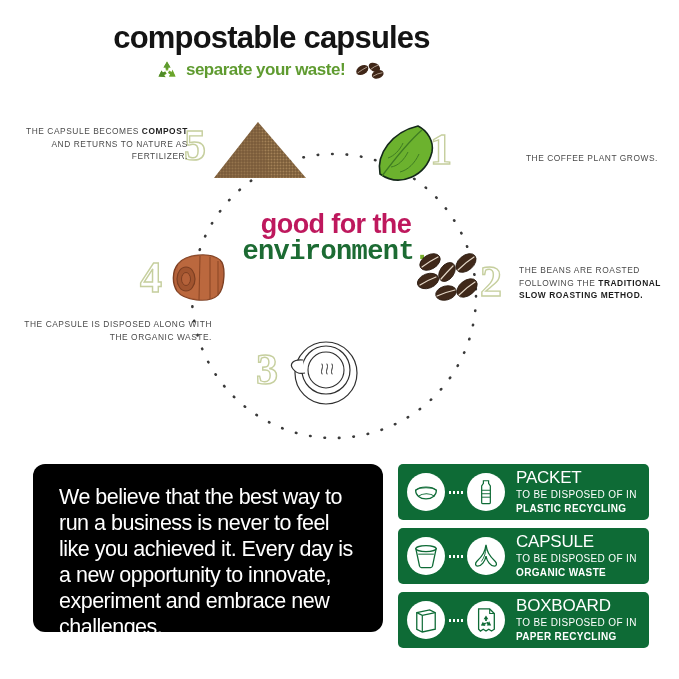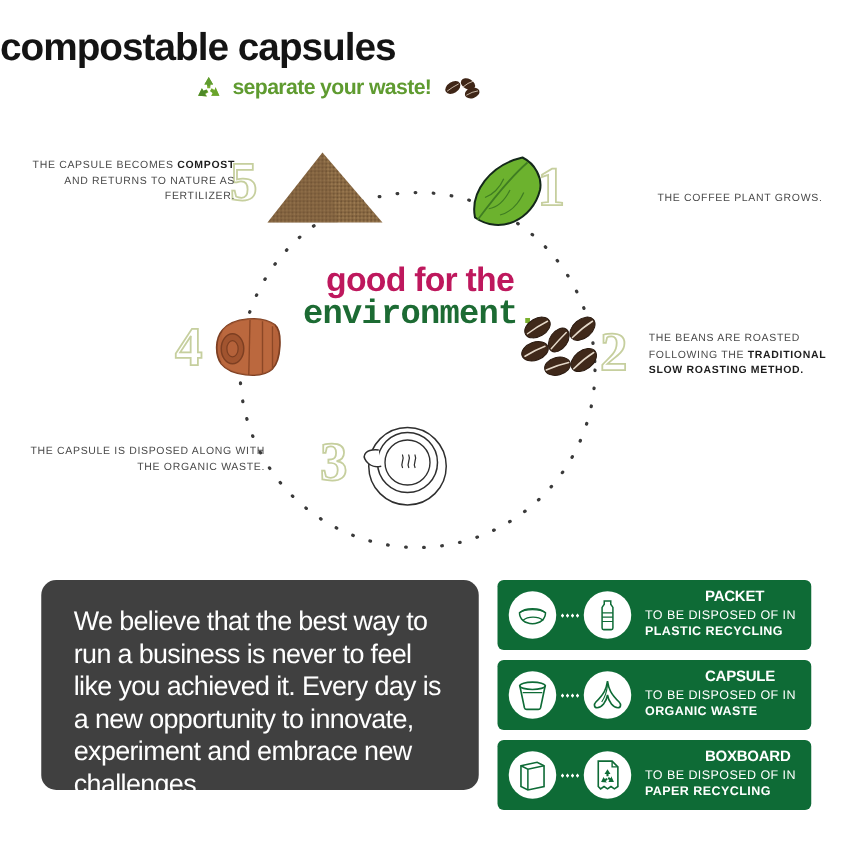--- a/index.html
+++ b/index.html
@@ -13,20 +13,21 @@
     font-family: "Liberation Sans", sans-serif;
     overflow: hidden;
     position: relative;
   }
   .page { position: relative; width: 679px; height: 679px; }
 
   
   .header {
     position: absolute;
     top: 22px; left: 0; width: 543px;
+    text-align: center;
   }
   .header-title {
     font-size: 31px;
     font-weight: bold;
     color: #141414;
     letter-spacing: -0.8px;
     line-height: 1;
     font-family: "Liberation Sans", sans-serif;
   }
   .header-sub {
@@ -95,29 +96,29 @@
   
   .n-compost { left: 206px; top: 18px; width: 110px; height: 62px; }
   .n-leaf    { left: 374px; top: 22px; width: 76px; height: 70px; }
   .n-beans   { left: 416px; top: 148px; width: 86px; height: 62px; }
   .n-cup     { left: 281px; top: 236px; width: 82px; height: 70px; }
   .n-capsule { left: 166px; top: 148px; width: 66px; height: 60px; }
 
   .cap-5 { left: 18px;  top: 25px;  width: 170px; text-align: right; }
   .cap-1 { left: 458px; top: 52px;  width: 200px; text-align: right; }
   .cap-2 { left: 519px; top: 164px; width: 158px; text-align: left; }
-  .cap-4 { left: 20px;  top: 218px; width: 192px; text-align: right; margin-top: 36px; }
+  .cap-4 { left: 20px;  top: 218px; width: 192px; text-align: right; }
   .cap-3 { left: 180px; top: 330px; width: 330px; text-align: center; }
 
   
   .quote-panel {
     position: absolute;
     left: 33px; top: 464px;
     width: 350px; height: 168px;
-    background: #404040;
+    background: #000000;
     border-radius: 12px;
     box-sizing: border-box;
     padding: 20px 22px 16px 26px;
   }
   .quote-text {
     color: #ffffff;
     font-size: 21.5px;
     line-height: 1.21;
     letter-spacing: -0.5px;
     font-weight: normal;
@@ -158,26 +159,25 @@
   .dots-link {
     width: 16px;
     height: 3px;
     margin: 0 3px;
     background-image: radial-gradient(circle, #ffffff 50%, transparent 51%);
     background-size: 4px 3px;
     background-repeat: repeat-x;
   }
   .card-text { margin-left: 11px; color: #ffffff; }
   .card-title {
-    font-size: 12px;
-    font-weight: bold;
+    font-size: 17px;
+    font-weight: normal;
     letter-spacing: -0.2px;
     line-height: 1.05;
     font-family: "Liberation Sans", sans-serif;
-    margin-left: 48px;
   }
   .card-sub {
     font-size: 10px;
     font-weight: bold;
     letter-spacing: 0.35px;
     line-height: 1.35;
     margin-top: 2px;
   }
   .card-sub .plain { font-weight: normal; }
 </style>

